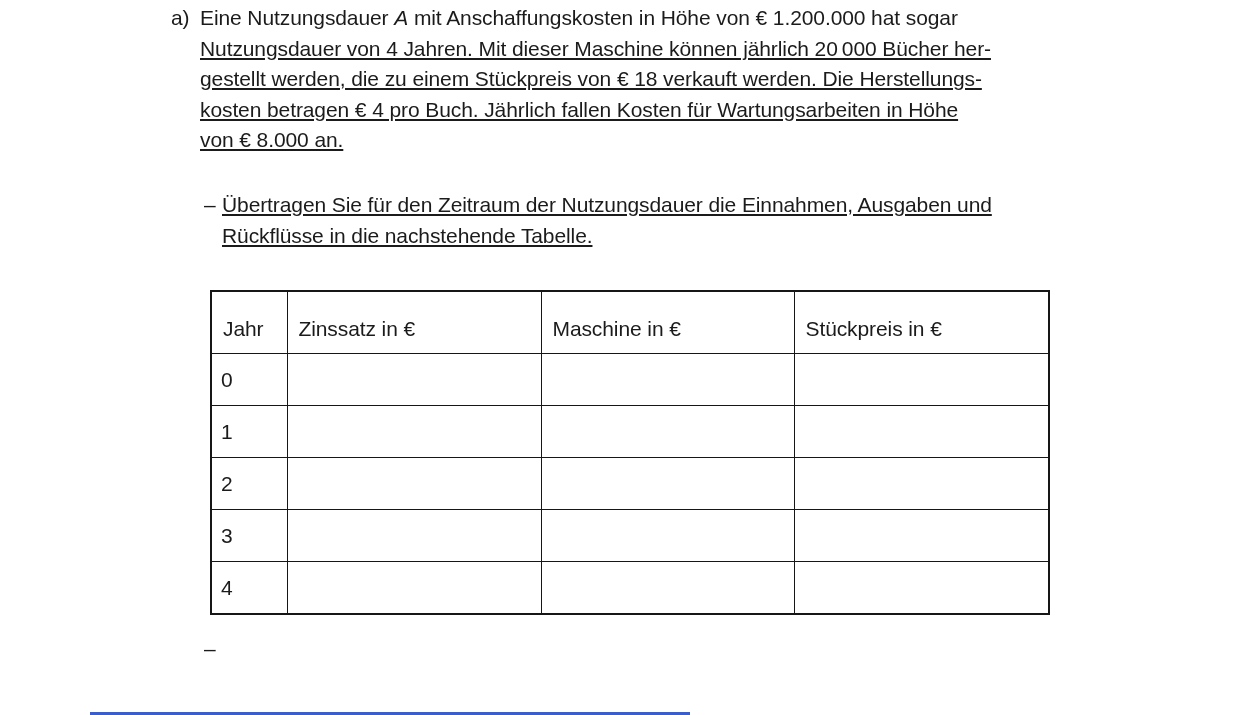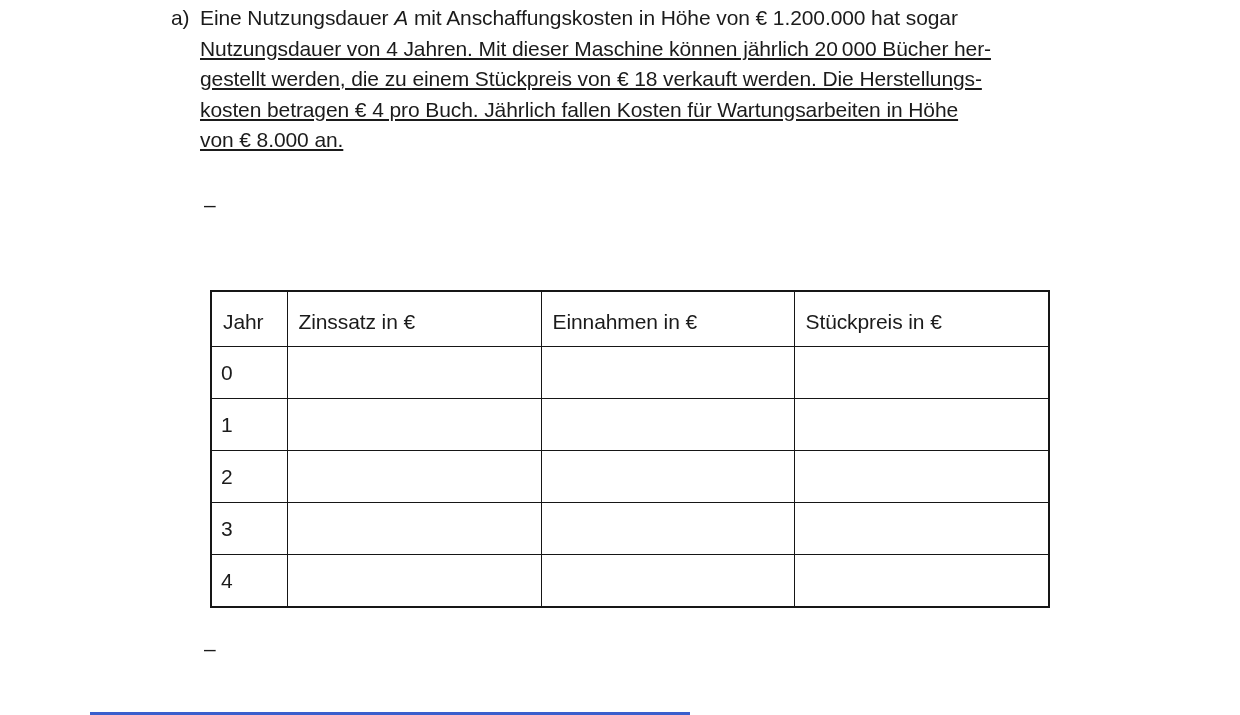--- a/index.html
+++ b/index.html
@@ -36,21 +36,21 @@
   }
   #fill-table th, #fill-table td {
     border: 1.6px solid #161616;
     font-weight: 400;
     text-align: left;
     font-size: 21px;
     letter-spacing: -0.1px;
     vertical-align: middle;
     overflow: hidden;
   }
-  #fill-table th { height: 49px; padding: 5px 4px 0 11px; }
+  #fill-table th { height: 49px; padding: 12px 4px 0 11px; }
   #fill-table td { height: 51px; padding: 0 4px 0 9px; }
   .col-jahr  { width: 76px; }
   .col-ein   { width: 254px; }
   .col-aus   { width: 253px; }
   .col-rueck { width: 255px; }
 
   #bottom-accent-bar {
     position: absolute;
     left: 90px; top: 712px;
     width: 600px; height: 3px;
@@ -65,34 +65,36 @@
     <span>Eine Nutzungsdauer </span><span class="machine-name">A</span><span> mit Anschaffungskosten in Höhe von € 1.200.000 hat sogar</span>
     <div class="lines">Nutzungsdauer von 4 Jahren. Mit dieser Maschine können jährlich 20 000 Bücher her-
 gestellt werden, die zu einem Stückpreis von € 18 verkauft werden. Die Herstellungs-
 kosten betragen € 4 pro Buch. Jährlich fallen Kosten für Wartungsarbeiten in Höhe
 von € 8.000 an.</div>
   </div>
 </div>
 
 <div id="task1-block" class="textblock row">
   <div class="bullet">–</div>
+  <div class="lines">Übertragen Sie für den Zeitraum der Nutzungsdauer die Einnahmen, Ausgaben und
+Rückflüsse in die nachstehende Tabelle.</div>
 </div>
 
 <table id="fill-table">
   <colgroup>
     <col class="col-jahr">
       <col class="col-ein">
       <col class="col-aus">
       <col class="col-rueck">
   </colgroup>
   <thead>
     <tr>
       <th>Jahr</th>
       <th>Zinssatz in €</th>
-      <th>Einnahmen in €</th>
+      <th>Maschine in €</th>
       <th>Stückpreis in €</th>
     </tr>
   </thead>
   <tbody>
     <tr>
       <td>0</td>
       <td></td>
       <td></td>
       <td></td>
     </tr>

